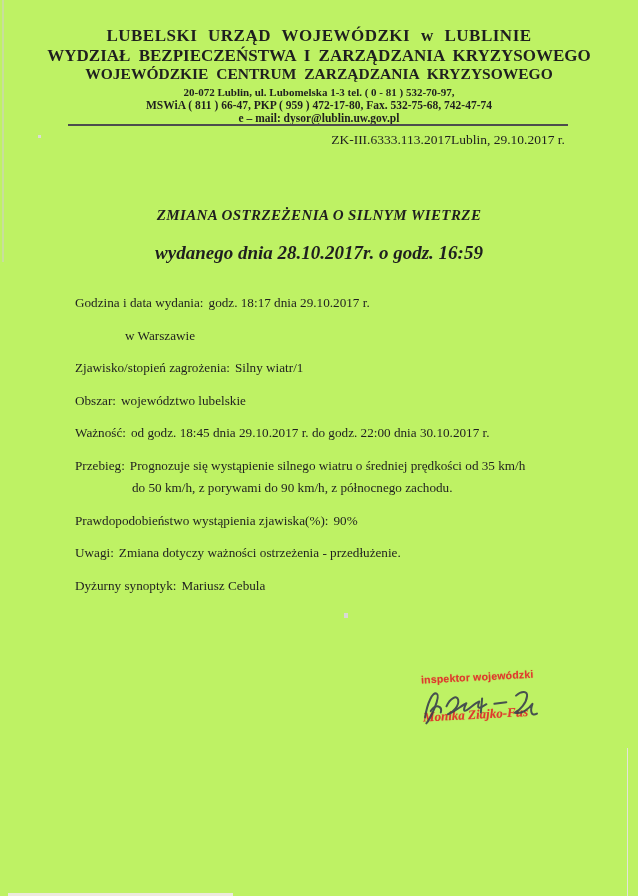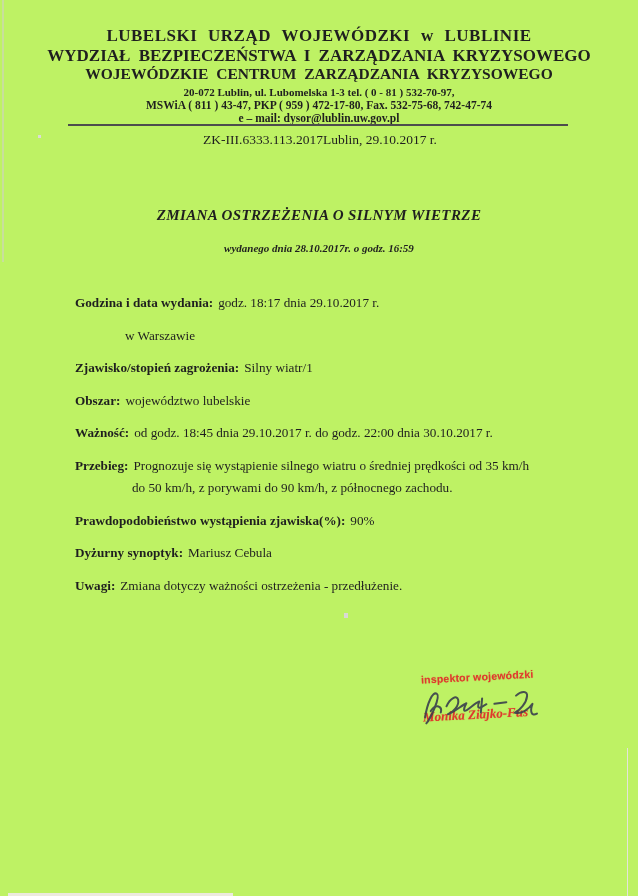--- a/index.html
+++ b/index.html
@@ -36,45 +36,45 @@
     width: 500px; height: 2px;
     background: #4d4d4d;
   }
 
   
   .ref-row {
     position: absolute;
     top: 132px; left: 75px;
     width: 490px;
     display: flex;
-    justify-content: center;
+    justify-content: flex-end;
     font-size: 13.5px;
   }
 
   
   .title-block {
     position: absolute;
     top: 207px; left: 0;
     width: 100%;
     text-align: center;
     font-weight: bold;
     font-style: italic;
   }
   .doc-title    { font-size: 15px;   letter-spacing: 0.4px; }
-  .doc-subtitle { font-size: 11px; margin-top: 18px; }
+  .doc-subtitle { font-size: 19px; margin-top: 18px; }
 
   
   .body-block {
     position: absolute;
     top: 292px; left: 75px;
     width: 492px;
     font-size: 13.2px;
   }
   .field { line-height: 22.5px; margin-bottom: 10px; }
-  .lbl   { font-weight: bold; margin-right: 5px; }
+  .lbl   { font-weight: normal; margin-right: 5px; }
   .field-nazwa .first  { word-spacing: 4.5px; }
   .field-nazwa .cont   { padding-left: 50px; }
   .field-przebieg .cont{ padding-left: 57px; }
 
   
   .stamp {
     position: absolute;
     top: 670px; left: 422px;
     width: 136px;
     transform: rotate(-3deg);
@@ -113,21 +113,21 @@
 </head>
 <body>
 
 <div class="page">
 
   <div class="letterhead">
     <div class="h1">LUBELSKI URZĄD WOJEWÓDZKI w LUBLINIE</div>
     <div class="h2">WYDZIAŁ BEZPIECZEŃSTWA I ZARZĄDZANIA KRYZYSOWEGO</div>
     <div class="h3">WOJEWÓDZKIE CENTRUM ZARZĄDZANIA KRYZYSOWEGO</div>
     <div class="h4">20-072 Lublin, ul. Lubomelska 1-3   tel. ( 0 - 81 ) 532-70-97,</div>
-    <div class="h5">MSWiA ( 811 ) 43-47,  PKP ( 959 ) 472-17-80,   Fax.  532-75-68, 742-47-74</div>
+    <div class="h5">MSWiA ( 811 ) 66-47,  PKP ( 959 ) 472-17-80,   Fax.  532-75-68, 742-47-74</div>
     <div class="h6">e – mail: dysor@lublin.uw.gov.pl</div>
   </div>
 
   <div class="rule"></div>
 
   <div class="ref-row">
     <span>ZK-III.6333.113.2017</span>
     <span>Lublin, 29.10.2017 r.</span>
   </div>
 
@@ -163,25 +163,25 @@
         <span class="lbl">Przebieg:</span><span class="val">Prognozuje się wystąpienie silnego wiatru o średniej prędkości od 35 km/h</span>
       </div>
       <div class="cont val">do 50 km/h, z porywami do 90 km/h, z północnego zachodu.</div>
     </div>
 
     <div class="field">
       <span class="lbl">Prawdopodobieństwo wystąpienia zjawiska(%):</span><span class="val">90%</span>
     </div>
 
     <div class="field">
+      <span class="lbl">Uwagi:</span><span class="val">Zmiana dotyczy ważności ostrzeżenia - przedłużenie.</span>
+    </div>
+
+    <div class="field">
       <span class="lbl">Dyżurny synoptyk:</span><span class="val">Mariusz Cebula</span>
-    </div>
-
-    <div class="field">
-      <span class="lbl">Uwagi:</span><span class="val">Zmiana dotyczy ważności ostrzeżenia - przedłużenie.</span>
     </div>
 
   </div>
 
   <div class="stamp">
     <div class="stamp-role stamp-red" style="color:#df3a2d;">inspektor wojewódzki</div>
     <svg class="signature-svg" viewBox="0 0 140 46" xmlns="http://www.w3.org/2000/svg">
       <g stroke="#39404d" stroke-width="2" fill="none" stroke-linecap="round" stroke-linejoin="round" opacity="0.9">
         <path d="M8 34 C11 20 17 8 21 11 C25 14 13 36 9 40"></path>
         <path d="M14 28 C20 20 26 24 24 30"></path>

